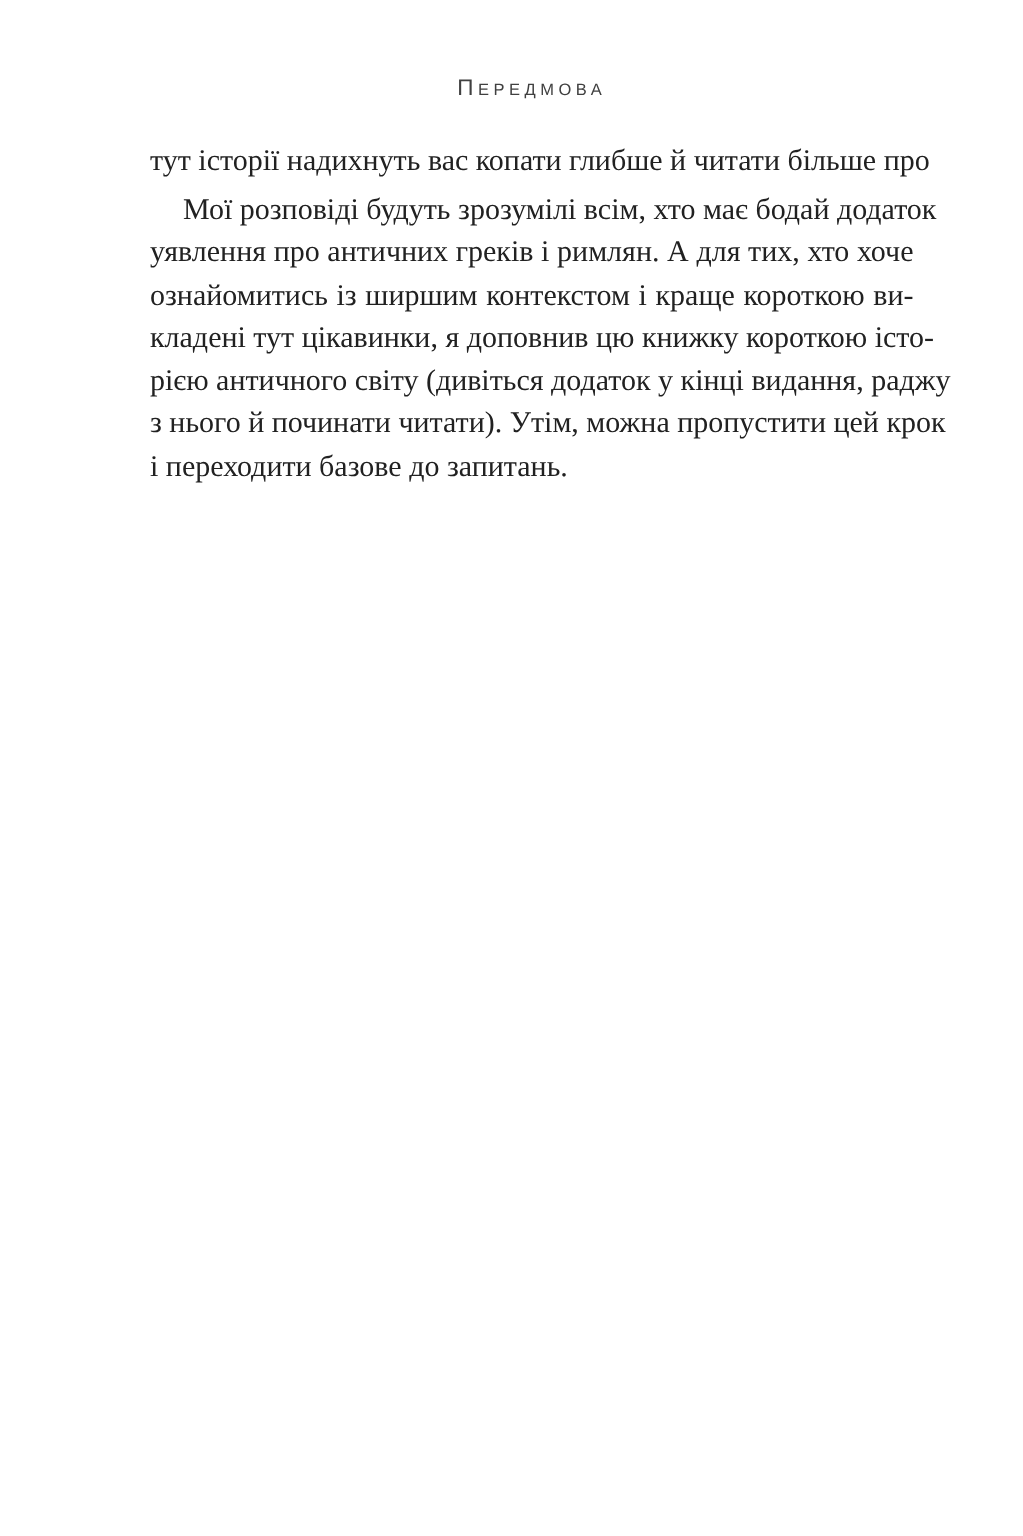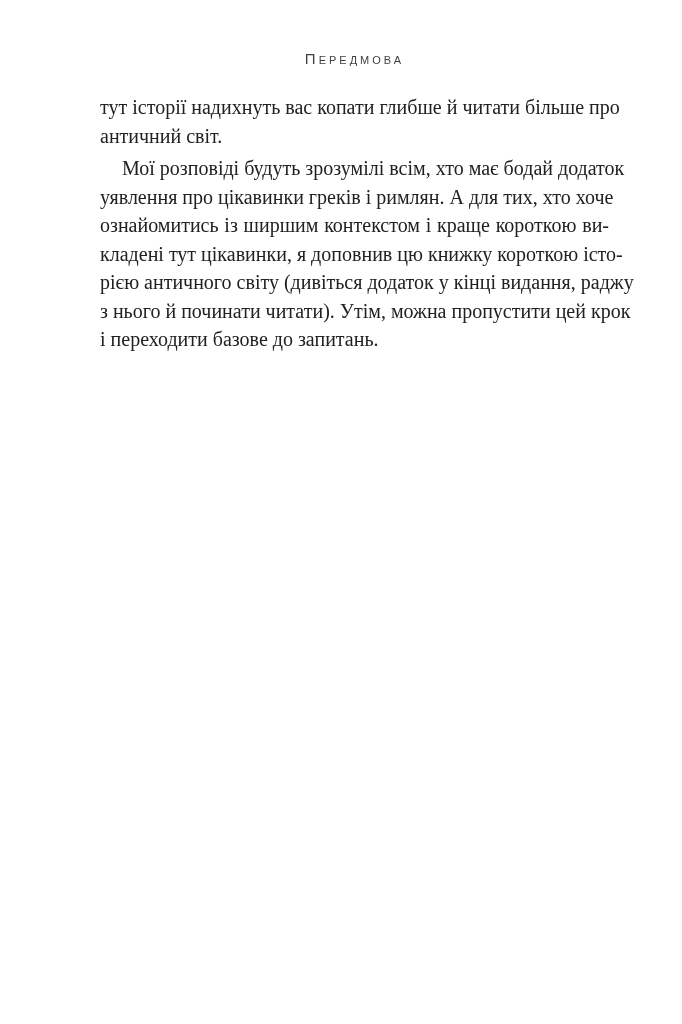--- a/index.html
+++ b/index.html
@@ -57,26 +57,25 @@
 <body>
 
 <div class="page" style="--bg: #ffffff; --text-color: #212121; --header-color: #404040;">
 
   <div class="running-head">Передмова</div>
 
   <div class="text-block">
 
     <div class="para">
       <div class="line">тут історії надихнуть вас копати глибше й читати більше про</div>
-      <div class="line last">античний світ.</div>
     </div>
 
     <div class="para">
       <div class="line indent">Мої розповіді будуть зрозумілі всім, хто має бодай додаток</div>
-      <div class="line">уявлення про цікавинки греків і римлян. А для тих, хто хоче</div>
+      <div class="line">уявлення про античних греків і римлян. А для тих, хто хоче</div>
       <div class="line">ознайомитись із ширшим контекстом і краще короткою ви-</div>
       <div class="line">кладені тут цікавинки, я доповнив цю книжку короткою істо-</div>
       <div class="line">рією античного світу (дивіться додаток у кінці видання, раджу</div>
       <div class="line">з нього й починати читати). Утім, можна пропустити цей крок</div>
       <div class="line last">і переходити базове до запитань.</div>
     </div>
 
   </div>
 </div>
 

